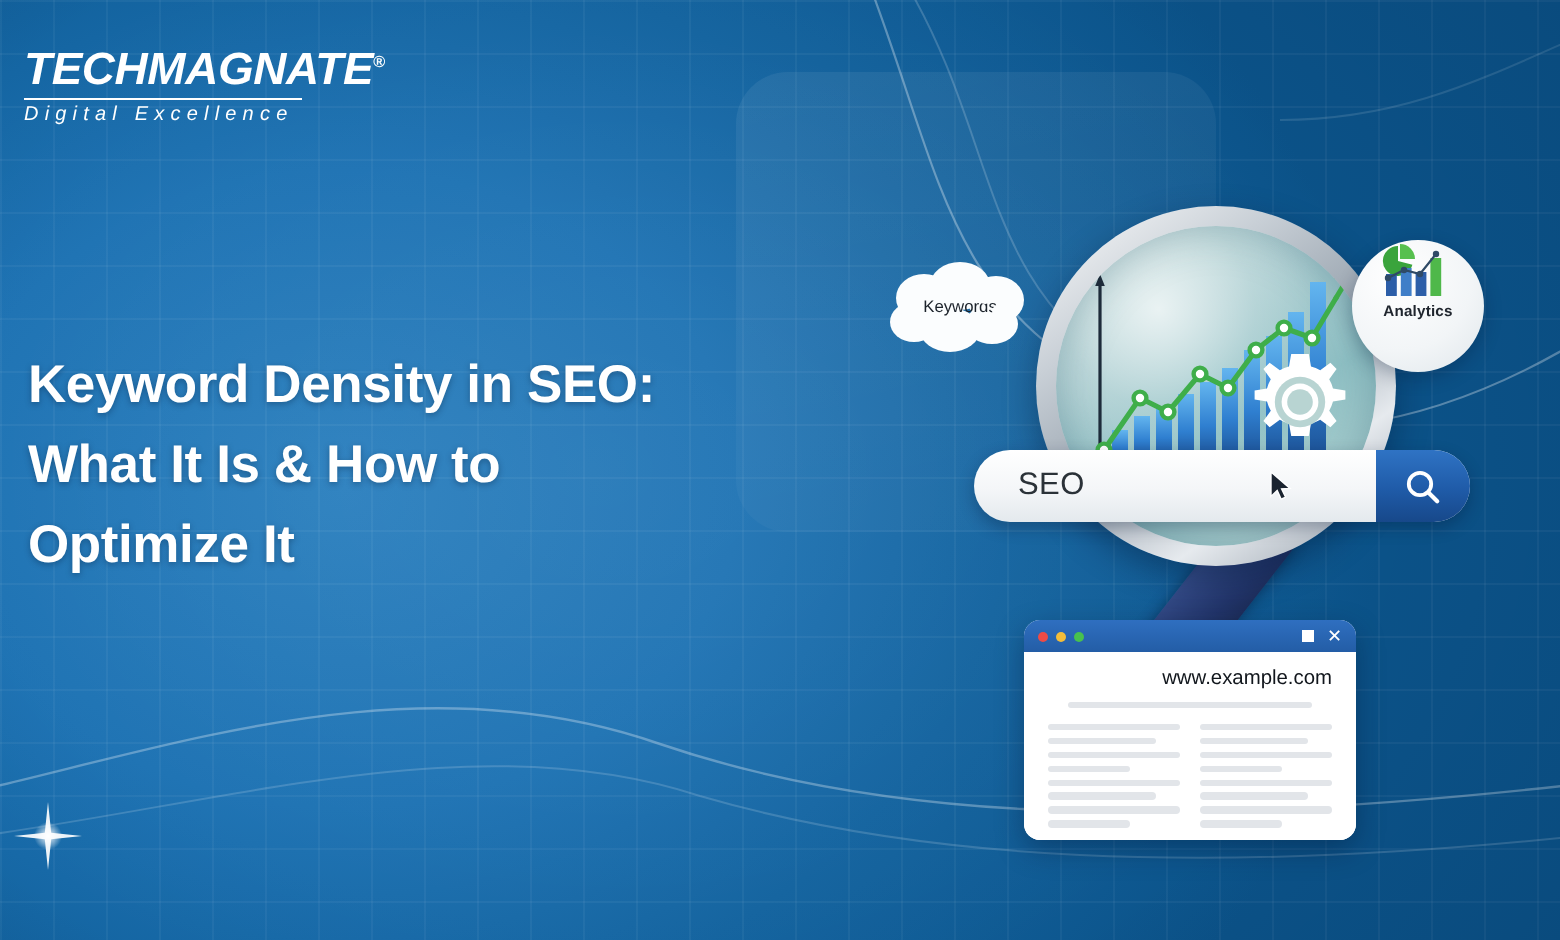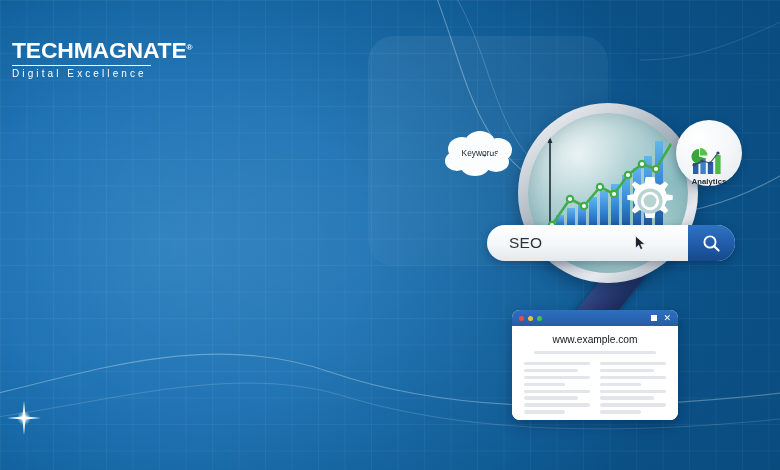--- a/index.html
+++ b/index.html
@@ -34,21 +34,21 @@
   .soft-rect{
     position:absolute;
     left:368px; top:36px; width:240px; height:230px;
     border-radius:26px;
     background:linear-gradient(160deg, rgba(255,255,255,.065), rgba(255,255,255,.015));
     pointer-events:none;
   }
   .curves{ position:absolute; inset:0; pointer-events:none; }
 
   
-  .logo{ position:absolute; left:12px; top:40px; width:150px; }
+  .logo{ position:absolute; left:12px; top:24px; width:150px;font-style:italic; }
   .logo-main{
     font-size:22.5px; font-weight:bold; color:#ffffff;
     letter-spacing:-0.2px; line-height:1; white-space:nowrap;
     font-family:"Liberation Sans", sans-serif;
     transform:scaleX(1.02); transform-origin:left center;
   }
   .logo-main sup{ font-size:8px; vertical-align:super; font-weight:bold; }
   .logo-rule{ height:1.5px; background:#ffffff; margin:2px 0 2.5px 0; width:139px; }
   .logo-tag{
     font-size:10px; color:#ffffff; letter-spacing:3.1px;
@@ -98,21 +98,21 @@
   }
   .lens-chart{ position:absolute; left:0; top:0; width:160px; height:160px; }
   .gear{ position:absolute; left:96px; top:62px; width:52px; height:52px; }
 
   
   .badge{
     position:absolute; border-radius:50%;
     background:radial-gradient(circle at 35% 28%, #ffffff 0%, #f2f5f7 58%, #dfe6ea 100%);
     box-shadow:0 3px 9px rgba(0,20,50,.28);
     display:flex; flex-direction:column;
-    align-items:center; justify-content:flex-end;
+    align-items:center; justify-content:flex-start;
   }
   .badge-analytics{ left:246px; top:25px; width:66px; height:66px; }
   .badge-backlinks{ left:17px; top:167px; width:66px; height:66px; }
   .badge-label{
     font-size:7.6px; font-weight:bold; color:#20262e;
     margin-top:1px; letter-spacing:.1px;
   }
 
   
   .kw-bubble{ position:absolute; left:10px; top:35px; width:80px; height:48px; }
@@ -157,21 +157,21 @@
     height:16px; background:linear-gradient(180deg,#2f6fc0,#235da6);
     display:flex; align-items:center; padding:0 7px; gap:4px;
   }
   .dot{ width:5px; height:5px; border-radius:50%; }
   .dot.r{ background:#ef4b46; } .dot.y{ background:#f4bd3a; } .dot.g{ background:#48c14e; }
   .win-ctrl{ margin-left:auto; display:flex; align-items:center; gap:6px; color:#ffffff; }
   .win-sq{ width:6px; height:6px; background:#ffffff; }
   .win-x{ font-size:9px; line-height:9px; color:#ffffff; }
   .browser-body{ padding:8px 12px 0 12px; background:#ffffff; height:94px; }
   .url{
-    text-align:center; font-size:10.2px; color:#12171d;
+    text-align:right; font-size:10.2px; color:#12171d;
     font-weight:normal; margin-bottom:6px;
   }
   .url-underline{ height:3px; background:#e2e5e9; border-radius:2px; margin:0 10px 8px 10px; }
   .cols{ display:flex; gap:10px; }
   .col{ flex:1; display:flex; flex-direction:column; gap:3.5px; }
   .ln{ height:3.4px; background:#e2e5e9; border-radius:2px; }
   .ln.s{ width:62%; }
   .ln.m{ width:82%; }
 
   .sparkle{ position:absolute; left:4px; top:398px; width:40px; height:40px; }
@@ -204,20 +204,25 @@
     <circle cx="20" cy="20" r="7" fill="url(#spG)"></circle>
     <path d="M20 3 L21.6 18.4 L37 20 L21.6 21.6 L20 37 L18.4 21.6 L3 20 L18.4 18.4 Z" fill="#ffffff" opacity=".92"></path>
   </svg>
 
   <div class="logo">
     <div class="logo-main"><span>TECHMAGNATE</span><sup>®</sup></div>
     <div class="logo-rule"></div>
     <div class="logo-tag">Digital Excellence</div>
   </div>
 
+  <h1 class="headline">
+    <span>Keyword Density in SEO:</span>
+    <span>What It Is &amp; How to</span>
+    <span>Optimize It</span>
+  </h1>
 
   <div class="art">
 
     <div class="mag-ferrule"></div>
     <div class="mag-handle"></div>
 
     <div class="mag-ring"></div>
     <div class="mag-lens">
       <svg class="lens-chart" viewBox="0 0 160 160">
         <defs>

